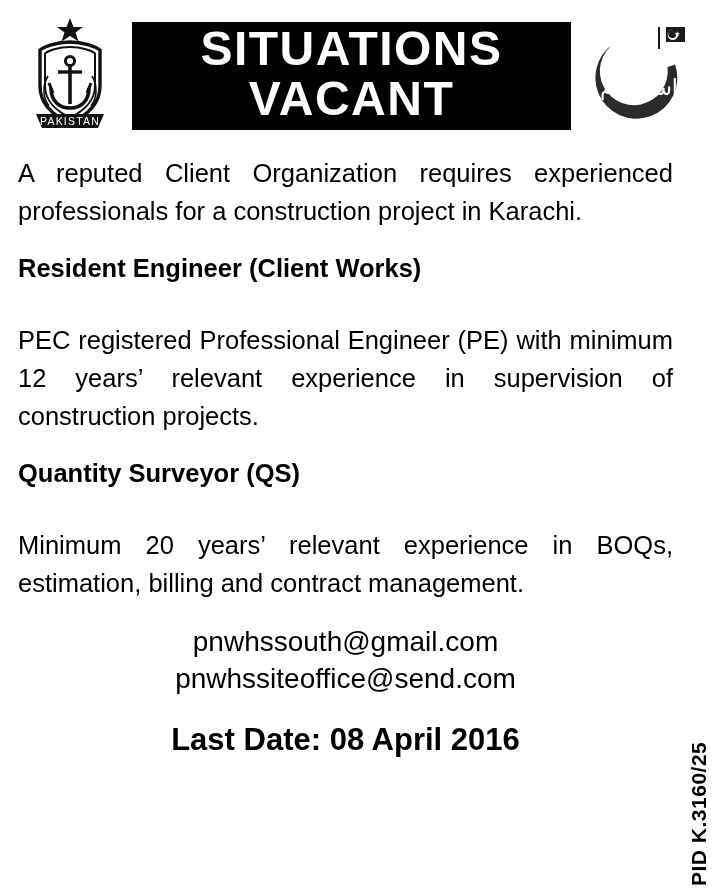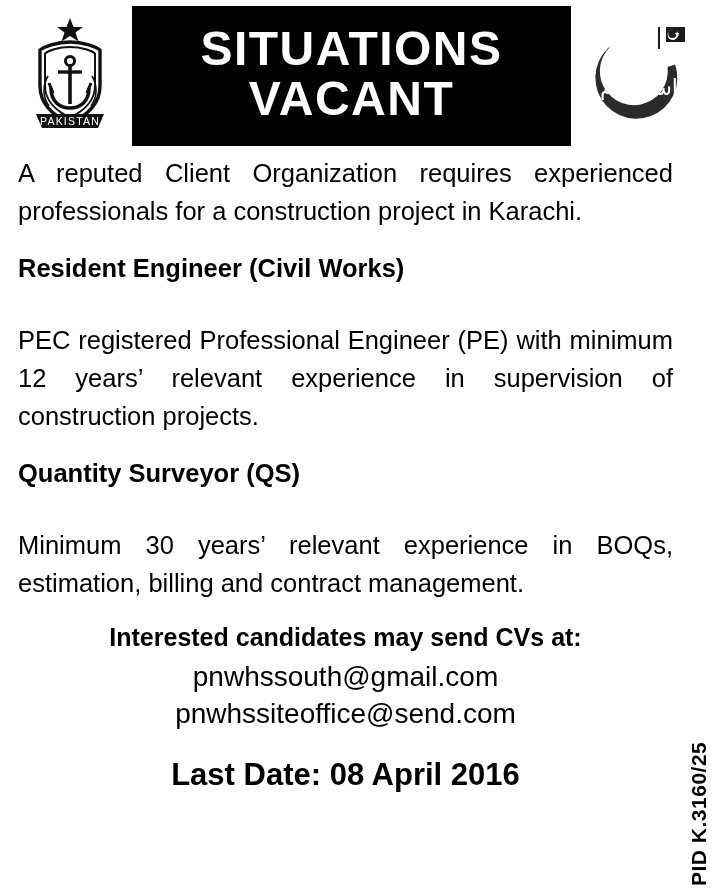--- a/index.html
+++ b/index.html
@@ -39,21 +39,21 @@
     position: relative;
   }
   .crest svg { display: block; }
   .title-band {
     flex: 1 1 auto;
     background: #000;
     color: #fff;
     text-align: center;
     padding: 6px 4px 10px 4px;
     margin: 0 4px;
-    height: 140px;
+    height: 108px;
     box-sizing: border-box;
     display: flex;
     flex-direction: column;
     justify-content: center;
   }
   .title-band .l1, .title-band .l2 {
     font-weight: bold;
     font-size: 48px;
     line-height: 1.04;
     letter-spacing: 1.5px;
@@ -173,33 +173,32 @@
       </svg>
     </div>
   </div>
 
   <div class="content-wrap">
     <div class="body-text">
 
       <p class="para">A reputed Client Organization requires experienced professionals for a construction project in Karachi.</p>
 
       <div class="job-block">
-        <div class="job-title">Resident Engineer (Civil Works)</div>
+        <div class="job-title">Resident Engineer (Client Works)</div>
         <p class="para">PEC registered Professional Engineer (PE) with minimum 12 years’ relevant experience in supervision of construction projects.</p>
       </div>
 
       <div class="job-block">
         <div class="job-title">Quantity Surveyor (QS)</div>
-        <p class="para">Minimum 30 years’ relevant experience in BOQs, estimation, billing and contract management.</p>
+        <p class="para">Minimum 20 years’ relevant experience in BOQs, estimation, billing and contract management.</p>
       </div>
 
     </div>
 
     <div class="footer">
-      <div class="cta">Interested candidates may send CVs at:</div>
       <div class="email">pnwhssouth@gmail.com</div>
       <div class="email">pnwhssiteoffice@send.com</div>
       <div class="lastdate">Last Date: 08 April 2016</div>
     </div>
   </div>
 
   <div class="pid">PID K.3160/25</div>
 </div>
 
 </body></html>

